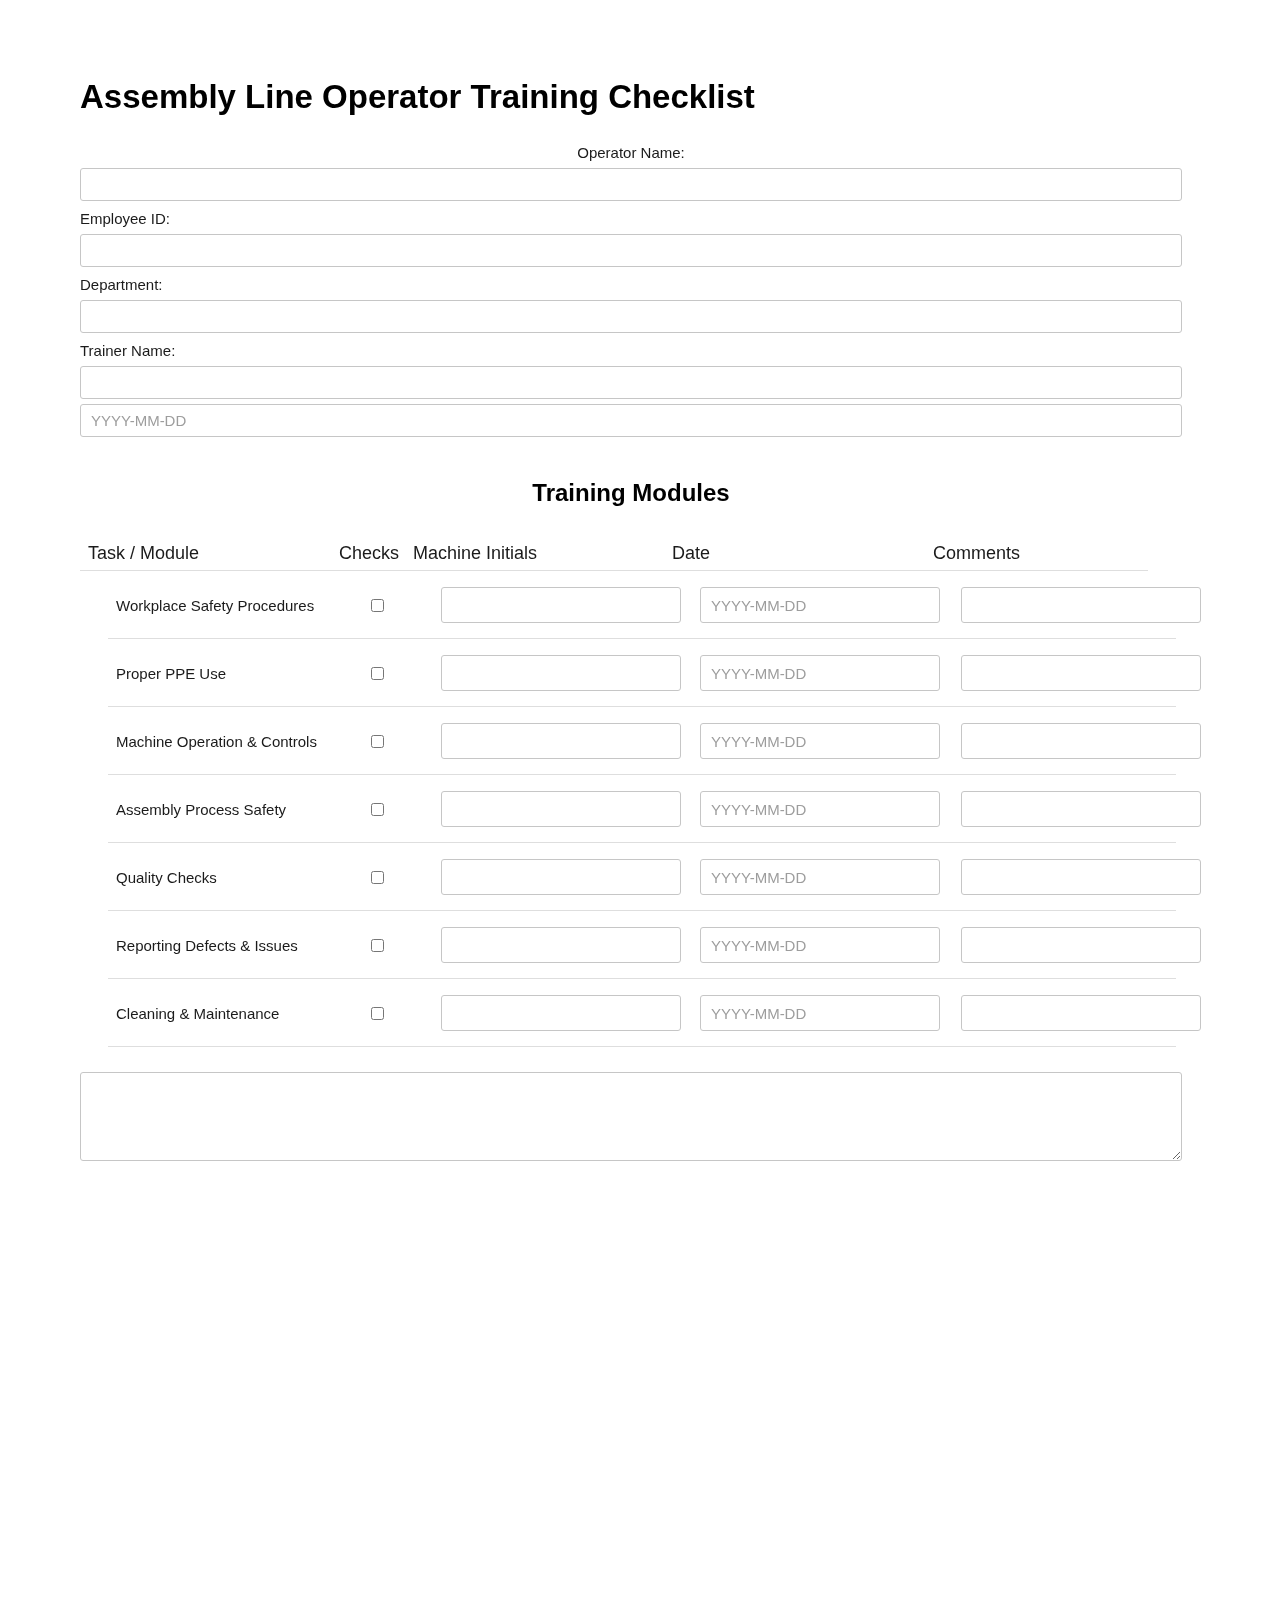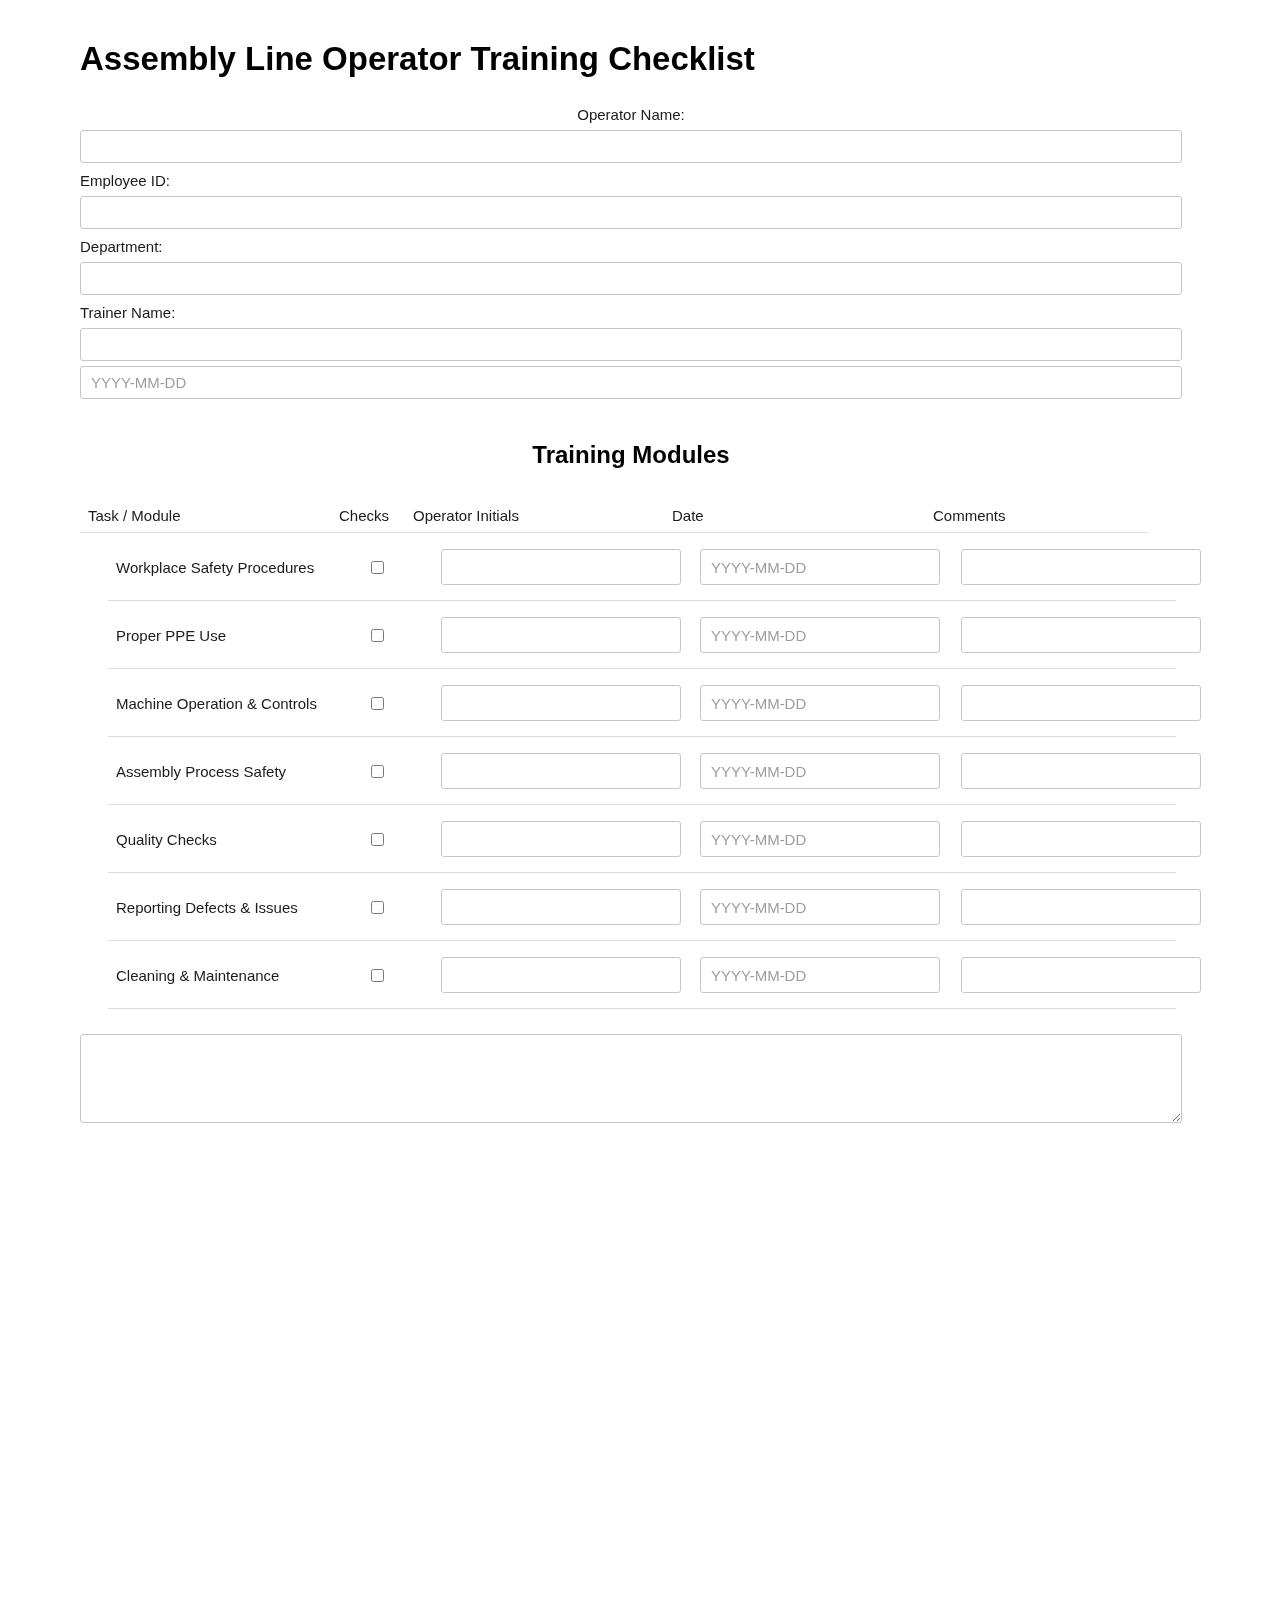--- a/index.html
+++ b/index.html
@@ -4,21 +4,21 @@
 <style>
   * { margin: 0; padding: 0; }
   html, body { background: #ffffff; }
   body {
     width: 1263px;
     min-height: 1614px;
     font-family: "Liberation Sans", sans-serif;
     color: #1b1b1b;
   }
   .page {
-    padding-top: 40px;
+    padding-top: 78px;
     margin-left: 80px;
     width: 1102px;
   }
   h1.title {
     font-size: 33px;
     line-height: 38px;
     font-weight: 700;
     color: #000000;
   }
   .field-label {
@@ -53,21 +53,21 @@
   }
   h2.modules { margin-top: 42px; text-align: center; }
   h2.notes { margin-top: 45px; }
   .ttable { width: 1102px; }
   .thead {
     display: flex;
     align-items: center;
     height: 36px;
     margin-top: 28px;
     position: relative;
-    font-size: 15px;
+    font-size: 18px;
     color: #1b1b1b;
   }
   .trow {
     display: flex;
     align-items: center;
     height: 68px;
     position: relative;
     font-size: 15px;
     margin-left: 28px;
   }
@@ -148,21 +148,21 @@
 
   <div class="ttable">
     <div class="thead">
       <div class="col c1">
           <span>Task / Module</span>
         </div>
       <div class="col c2">
           <span>Checks</span>
         </div>
       <div class="col c3">
-          <span>Operator Initials</span>
+          <span>Machine Initials</span>
         </div>
       <div class="col c4">
           <span>Date</span>
         </div>
       <div class="col c5">
           <span>Comments</span>
         </div>
     </div>
     <div id="table-body">
   <div class="trow">

